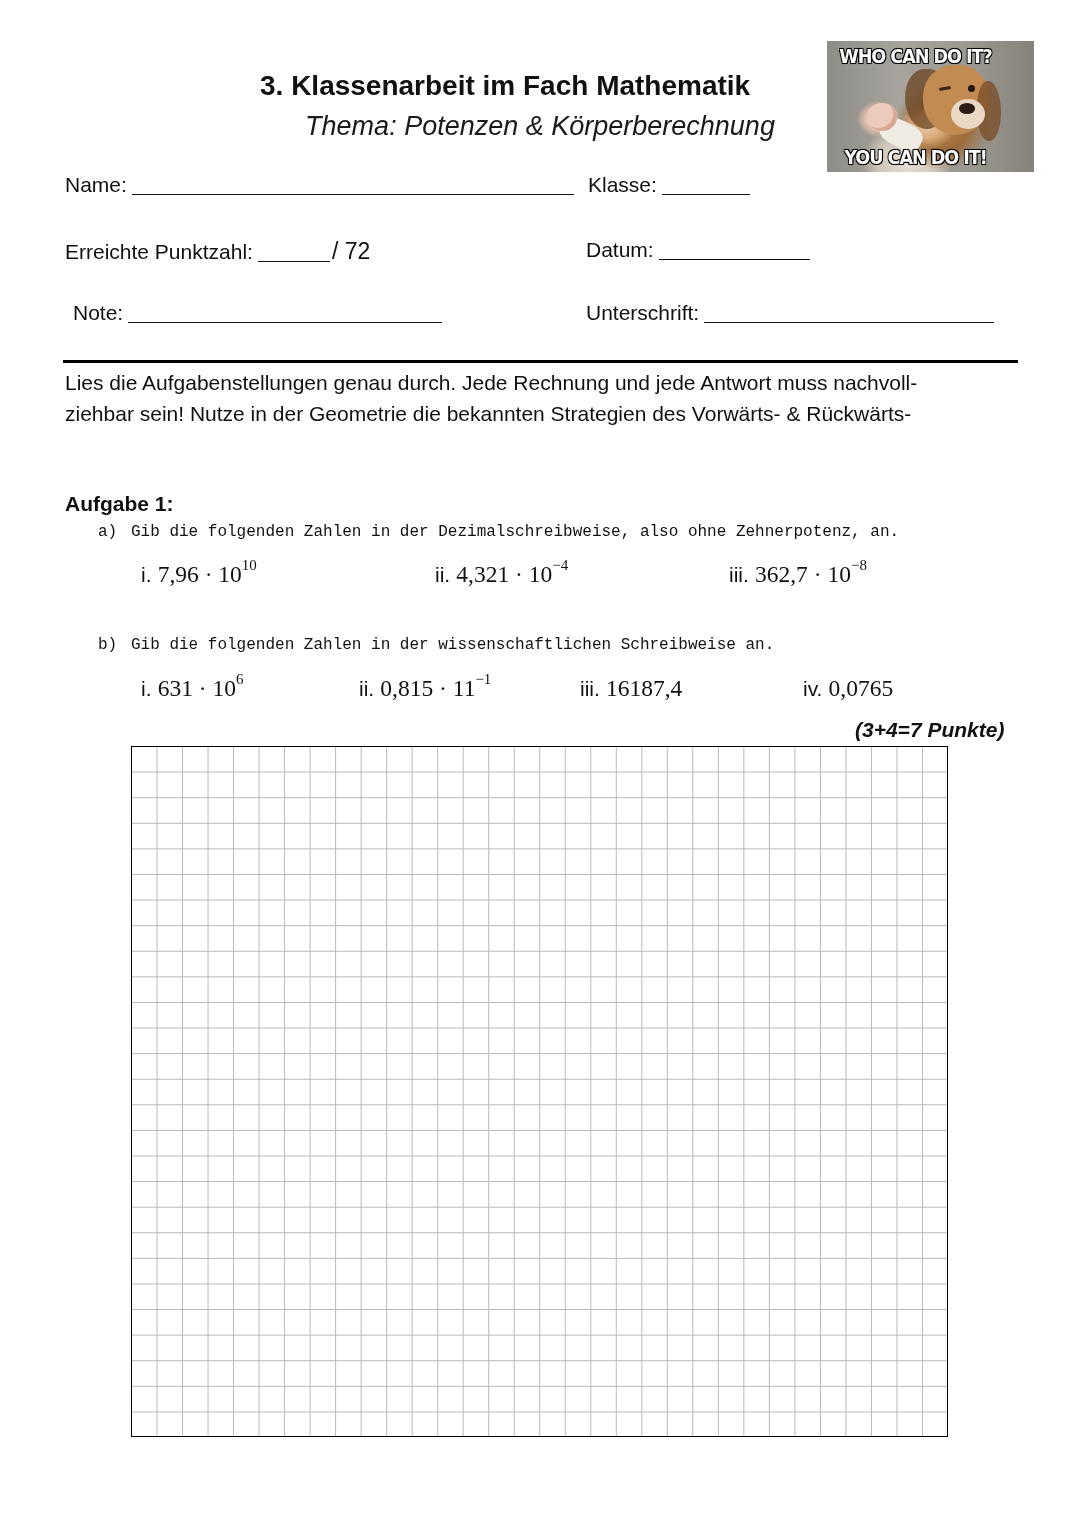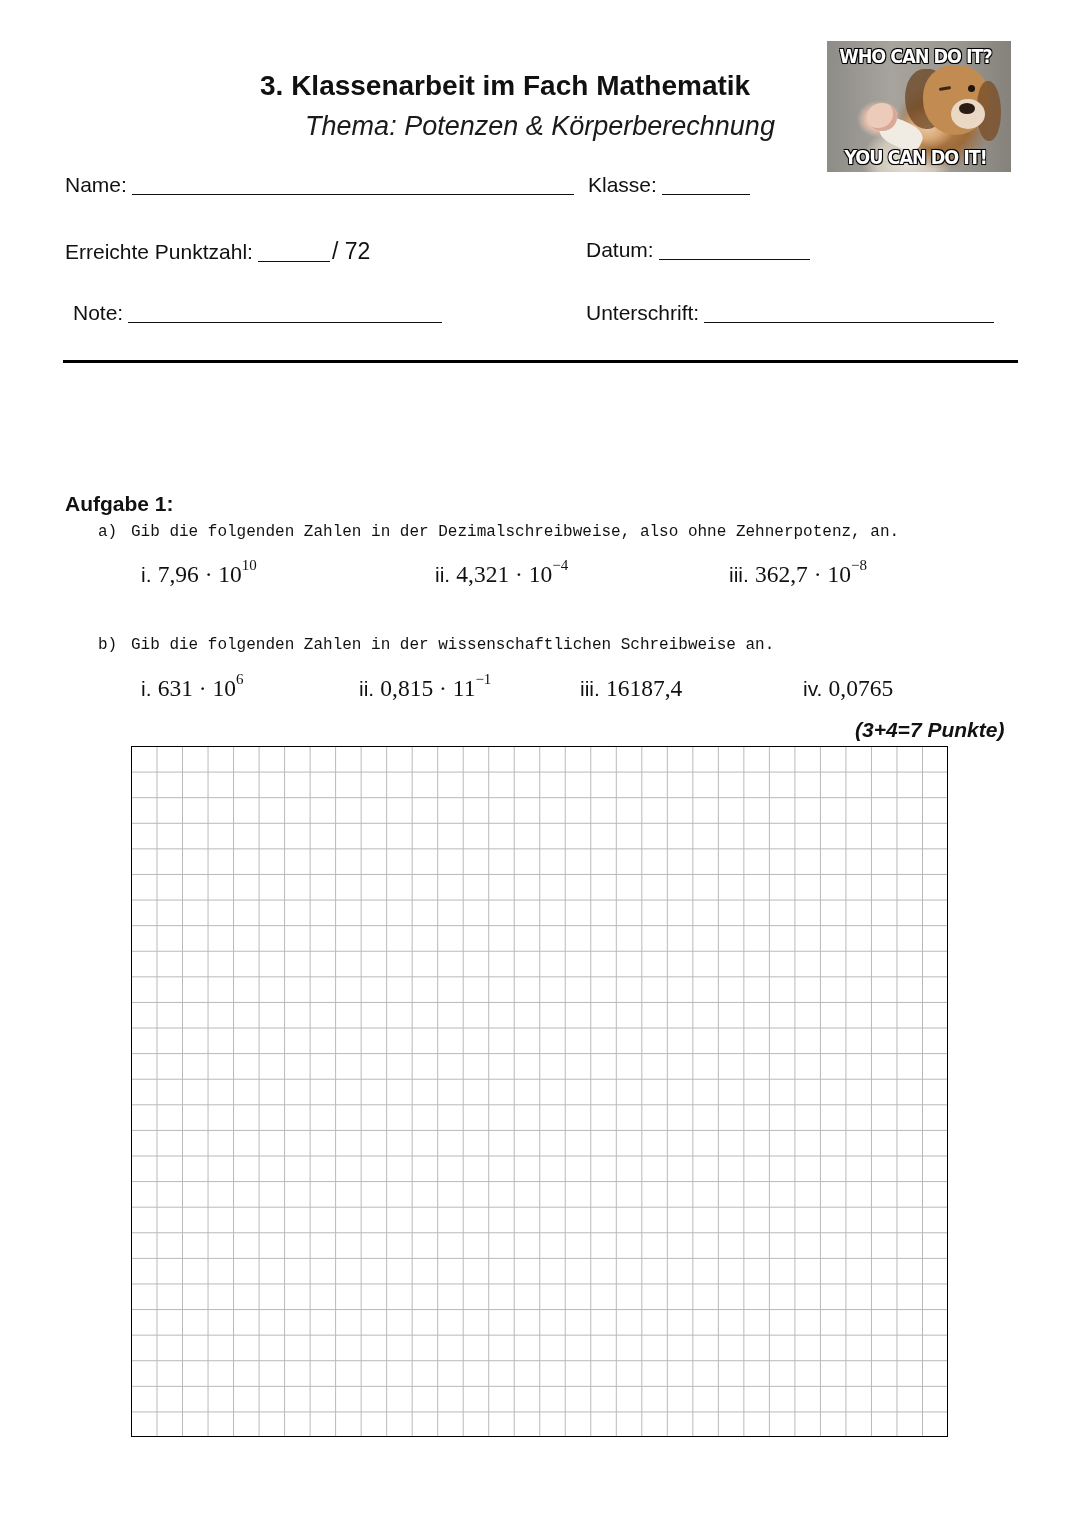--- a/index.html
+++ b/index.html
@@ -7,21 +7,21 @@
     width: 1080px; height: 1529px; position: relative; overflow: hidden;
     font-family: "Liberation Sans", "DejaVu Sans", sans-serif;
     color: #111111;
   }
   .abs { position: absolute; }
   .title-wrap { left: 260px; width: 560px; top: 70px; text-align: left; font-size: 28px; font-weight: bold; }
   .subtitle-wrap { left: 260px; width: 560px; top: 111px; text-align: center; font-size: 27px; font-style: italic; color: #1a1a1a; }
 
   
   .meme {
-    left: 827px; top: 41px; width: 184px; height: 131px; overflow: hidden;
+    left: 827px; top: 41px; width: 207px; height: 131px; overflow: hidden;
     background:
       radial-gradient(ellipse 38px 30px at 100px 86px, #e8c9a8 0%, #d9a877 40%, rgba(0,0,0,0) 75%),
       radial-gradient(ellipse 60px 55px at 115px 85px, #b9864f 0%, #9c6b3a 45%, rgba(0,0,0,0) 80%),
       radial-gradient(ellipse 26px 22px at 52px 78px, #f2d9cb 0%, #e5c0ae 50%, rgba(0,0,0,0) 85%),
       radial-gradient(ellipse 50px 40px at 80px 120px, #e9e3da 0%, #cfc6b9 60%, rgba(0,0,0,0) 90%),
       linear-gradient(90deg, #8e8c86 0%, #a7a49e 35%, #9b9892 70%, #85827c 100%);
   }
   .meme .dog-ear-l { position:absolute; left: 78px; top: 28px; width: 40px; height: 60px; border-radius: 50% 40% 45% 55%; background: #6b4422; opacity: 0.75; }
   .meme .dog-ear-r { position:absolute; left: 150px; top: 40px; width: 24px; height: 60px; border-radius: 45% 55% 50% 50%; background: #7a4f28; opacity: 0.8; }
   .meme .dog-head { position:absolute; left: 96px; top: 24px; width: 66px; height: 70px; border-radius: 45% 45% 50% 50%; background: #c18b52; }
@@ -114,20 +114,22 @@
 <div class="abs field" style="left:73px; top:301px;">
   <span>Note:</span><span class="line" style="width:314px;"></span>
 </div>
 <div class="abs field" style="left:586px; top:301px;">
   <span>Unterschrift:</span><span class="line" style="width:290px;"></span>
 </div>
 
 <div class="abs rule"></div>
 
 <div class="abs instructions">
+  <div>Lies die Aufgabenstellungen genau durch. Jede Rechnung und jede Antwort muss nachvoll-</div>
+  <div>ziehbar sein! Nutze in der Geometrie die bekannten Strategien des Vorwärts- &amp; Rückwärts-</div>
 </div>
 
 <div class="abs task-heading">Aufgabe 1:</div>
 
 <div class="abs task-line" style="left:98px; top:523px;">
   <span class="mark">a)</span><span>Gib die folgenden Zahlen in der Dezimalschreibweise, also ohne Zehnerpotenz, an.</span>
 </div>
 
 <div class="abs math-item" style="left:141px; top:561px;">
   <span class="idx">i.</span>

